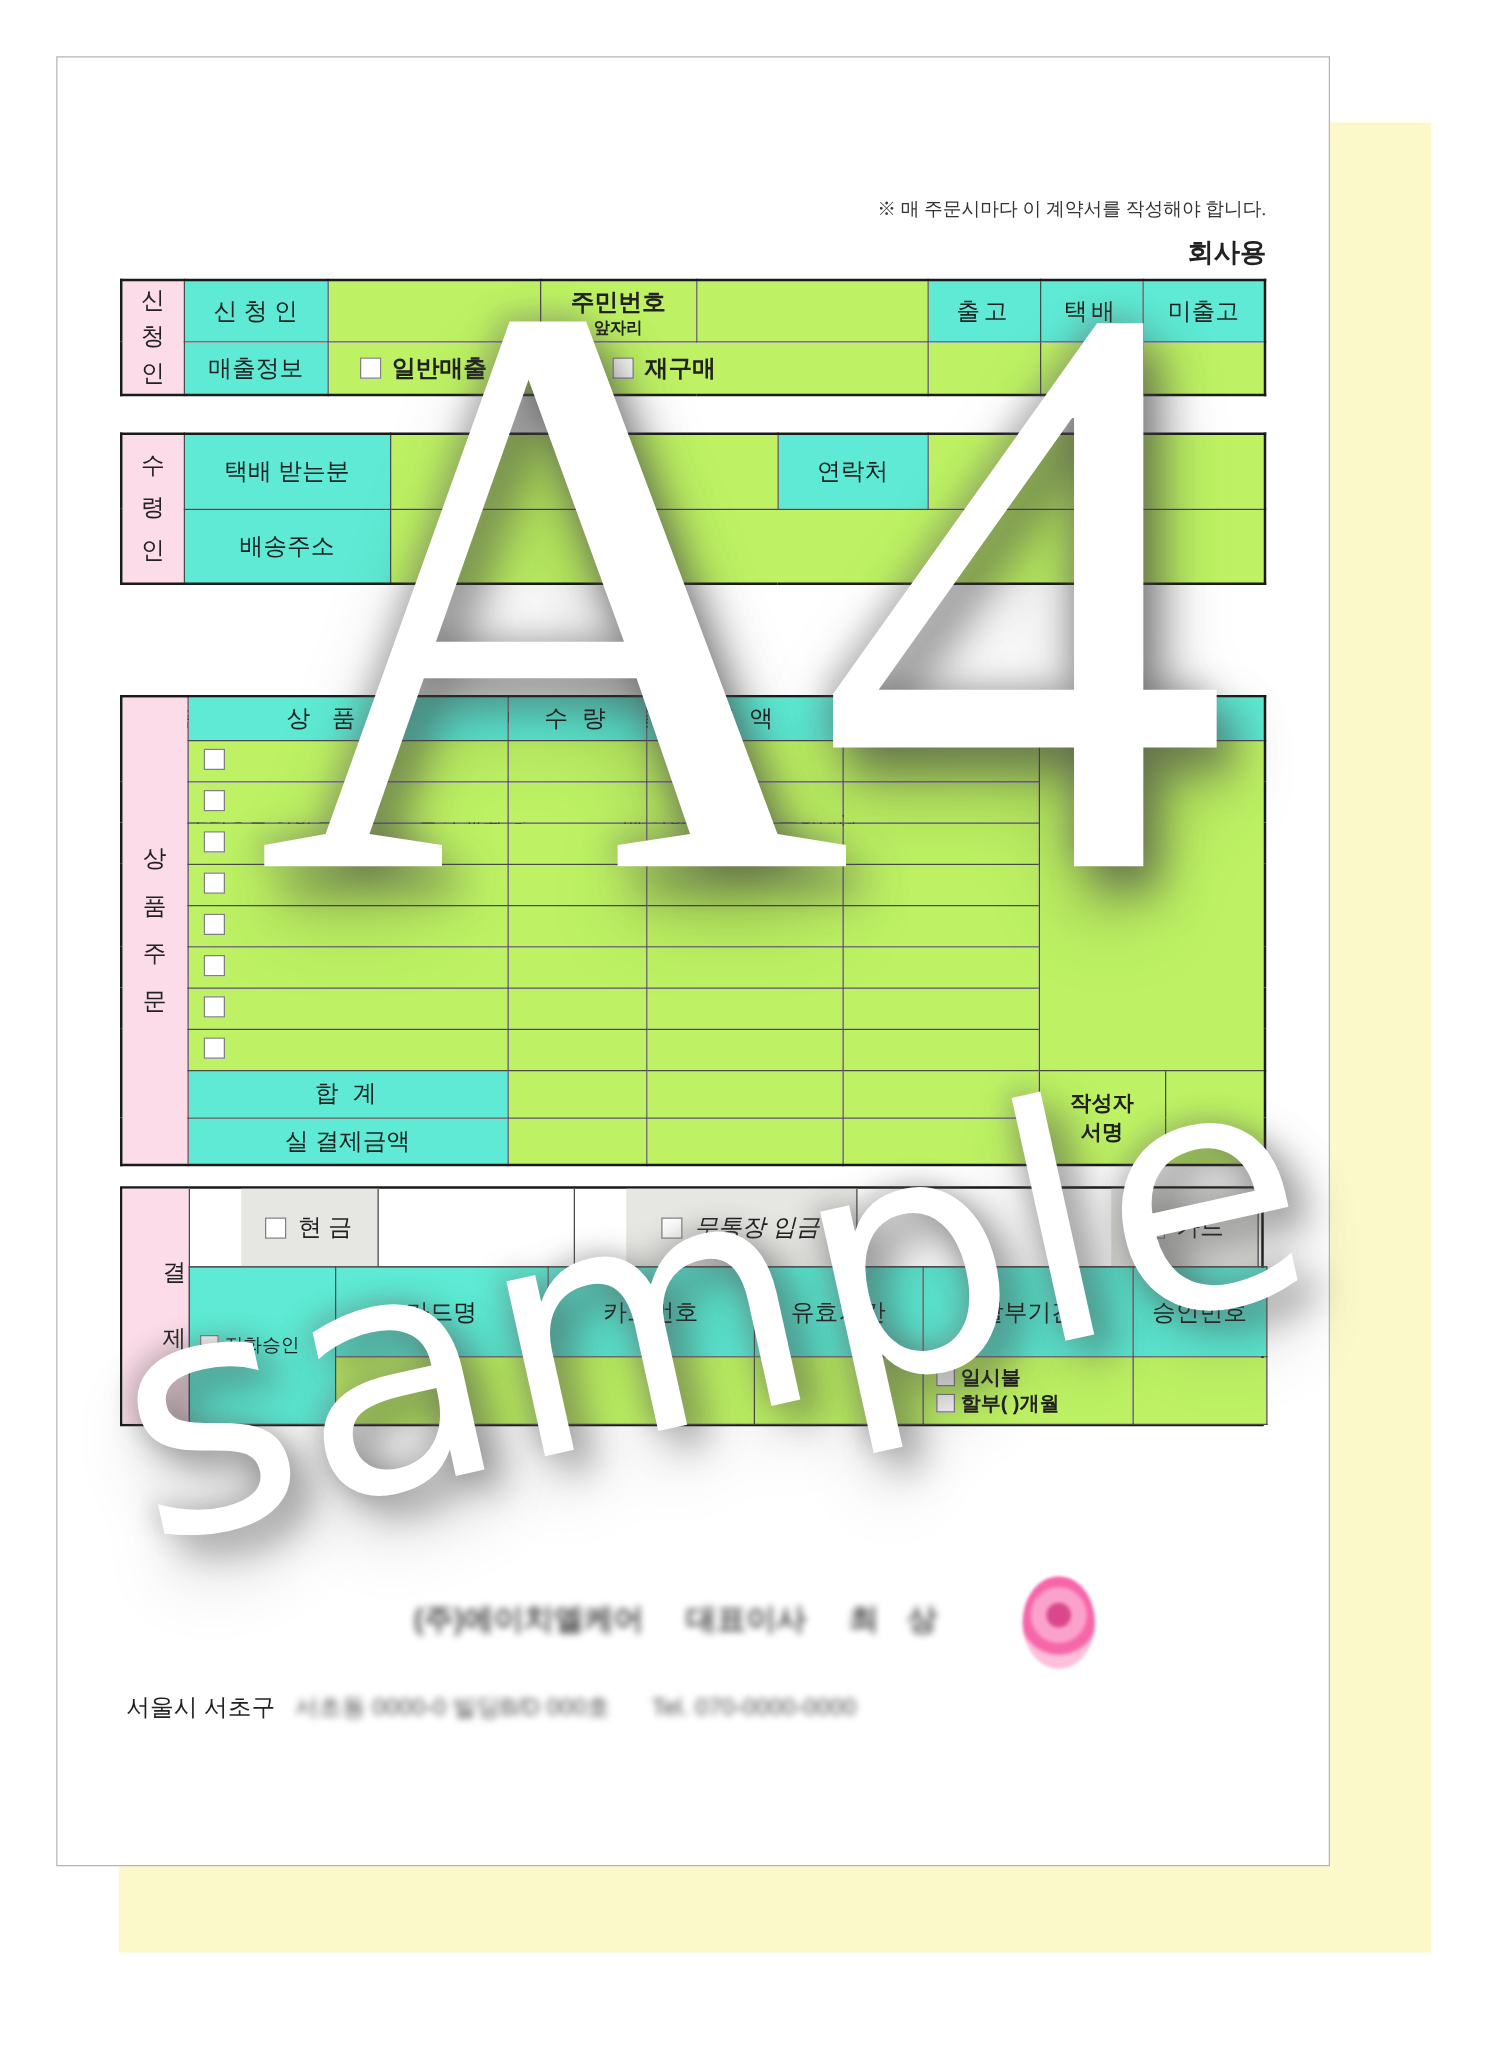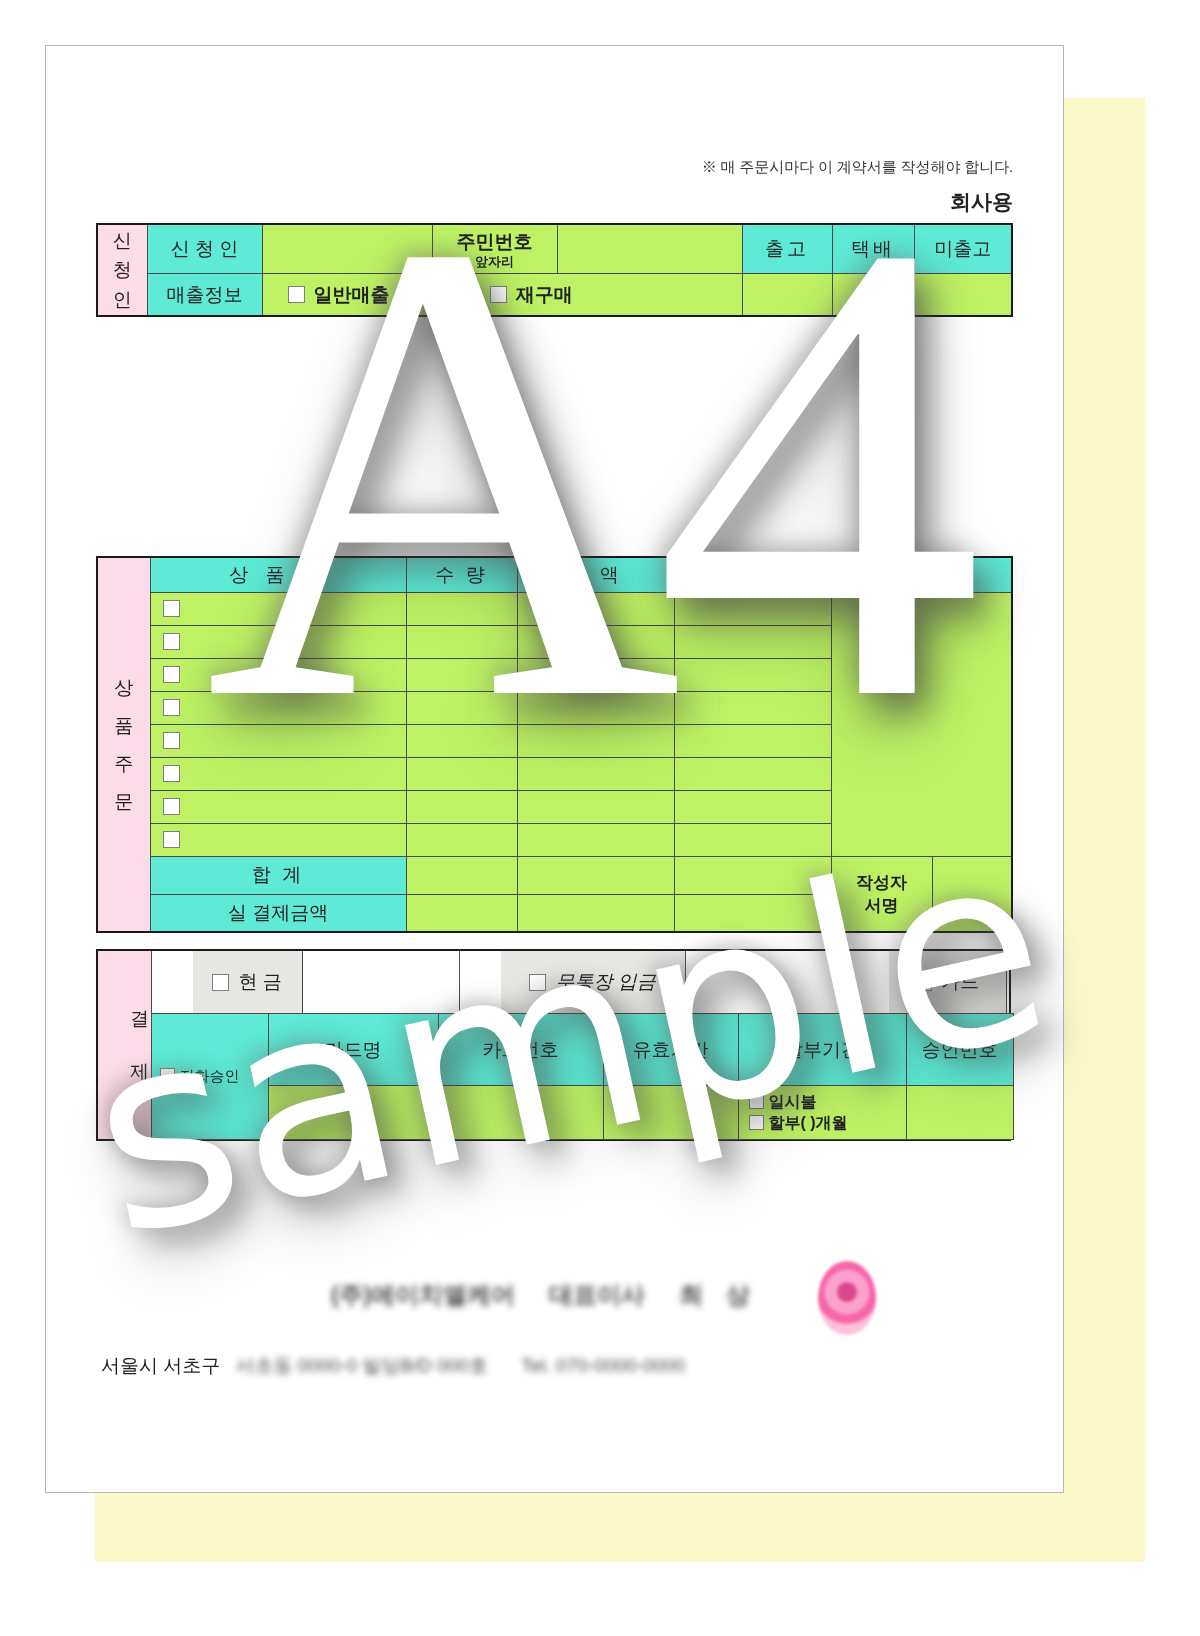--- a/index.html
+++ b/index.html
@@ -102,20 +102,44 @@
         <span class="cb"></span><span>일반매출</span>
         <span class="cb" style="margin-left:95px;"></span><span>재구매</span>
       </td>
       <td class="blank"></td>
       <td class="blank"></td>
       <td class="blank"></td>
     </tr>
   </tbody>
     </table>
 
+  <table class="frame abs" style="left:50px;top:300px;width:915px;">
+    <colgroup>
+        <col style="width:50px">
+        <col style="width:165px">
+        <col style="width:310px">
+        <col style="width:120px">
+        <col style="width:270px">
+      </colgroup>
+    <tbody>
+        <tr style="height:60px;">
+      <td class="pink" rowspan="2">
+        <div class="vstack lh18">수령인</div>
+      </td>
+      <td class="gray">택배 받는분</td>
+      <td class="blank"></td>
+      <td class="gray">연락처</td>
+      <td class="blank"></td>
+    </tr>
+    <tr style="height:60px;">
+      <td class="gray">배송주소</td>
+      <td class="blank" colspan="3"></td>
+    </tr>
+  </tbody>
+    </table>
 
   <div class="abs notice" style="left:55px;top:462px;">
     <div>※ 상품구매 후 원칙적으로                를 하오니                      품명과 구매금액을 확인하시           기 바</div>
     <div>   (상품불량으로 인한 동                로의 교환 및                   에 의한 반품은 가능합니다</div>
   </div>
 
   <table class="frame abs" style="left:50px;top:510px;width:915px;">
     <colgroup>
         <col style="width:53px">
         <col style="width:256px">

